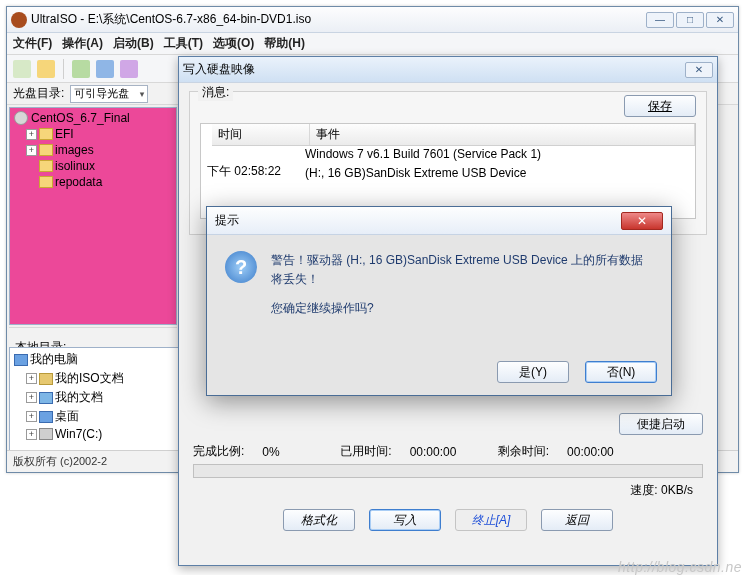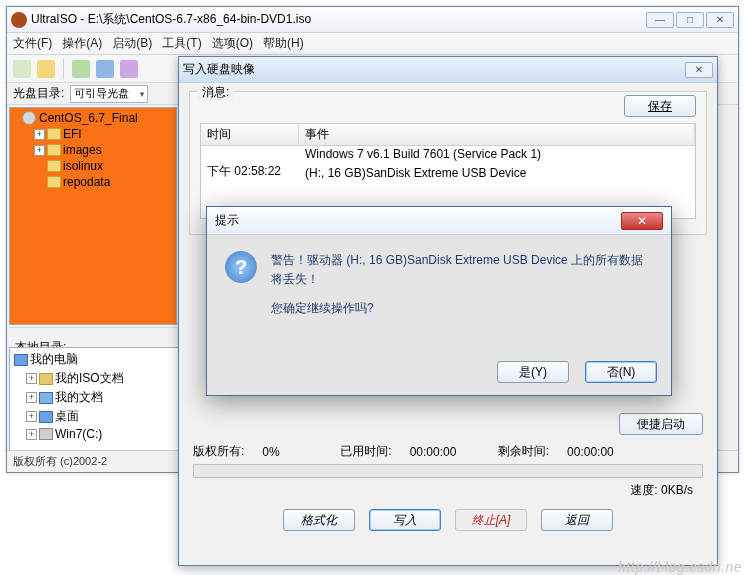--- a/index.html
+++ b/index.html
@@ -5,32 +5,32 @@
 * { box-sizing: border-box; margin: 0; padding: 0; font-family: "Microsoft YaHei", Tahoma, sans-serif; }
 body { background: #fff; width: 748px; height: 575px; position: relative; overflow: hidden; }
 
 .main-window { position: absolute; left: 6px; top: 6px; width: 733px; height: 467px; border: 1px solid #6f8ba8; background: #f0f0f0; box-shadow: 0 0 3px rgba(0,0,0,0.2); }
 .titlebar { height: 26px; background: linear-gradient(#fdfdfe,#ebeff5); border-bottom: 1px solid #c9d4e2; display: flex; align-items: center; padding: 0 4px; font-size: 12px; }
 .titlebar .icon { width:16px; height:16px; background:#a84c1e; border-radius:50%; margin-right:4px; }
 .titlebar .title { flex:1; }
 .winbtns { display:flex; gap:2px; }
 .winbtn { width:28px; height:16px; border:1px solid #9eb1c9; border-radius:2px; background:#eef3fa; font-size:10px; text-align:center; line-height:14px; color:#3a5b82; }
 
-.menubar { height:22px; background:#f5f6f8; border-bottom:1px solid #d8d8d8; display:flex; align-items:center; padding:0 6px; font-size:12px; gap:10px; color:#222; }
+.menubar { height:22px; background:#f5f6f8; border-bottom:1px solid #d8d8d8; display:flex; align-items:center; padding:0 6px; font-size:12px; gap:10px; color:#222;font-weight:bold; }
 .menubar span { cursor:default; }
 
 .toolbar { height:28px; background:#f5f6f8; border-bottom:1px solid #d8d8d8; display:flex; align-items:center; padding:0 6px; gap:6px; }
 .tbicon { width:18px; height:18px; border-radius:2px; }
 .tbar-sep { width:1px; height:20px; background:#cfcfcf; margin:0 2px; }
 
 .row-label { height:22px; display:flex; align-items:center; padding:0 6px; font-size:12px; background:#f2f2f2; border-bottom:1px solid #d8d8d8; gap:6px;}
 .row-label .combo { flex:0 0 78px; height:18px; border:1px solid #a7b3c4; background:#fff; font-size:11px; padding:0 3px; display:flex; align-items:center; justify-content:space-between;}
 .combo .chev { font-size:9px; color:#555; }
 
-.tree-panel { position:absolute; left:2px; top: 100px; width:168px; bottom:24px; background:#f97316; border:1px solid #9eb1c9; overflow:hidden; padding:2px 10px; font-size:12px; }
+.tree-panel { position:absolute; left:2px; top: 100px; width:168px; bottom:24px; background:#ec4899; border:1px solid #9eb1c9; overflow:hidden; padding:2px 2px; font-size:12px; }
 .tree-node { display:flex; align-items:center; gap:2px; padding:1px 2px; white-space:nowrap; }
 .tree-node .exp { width:11px; height:11px; border:1px solid #9a9a9a; font-size:9px; line-height:9px; text-align:center; color:#444; background:#fff;}
 .tree-node .fico { width:14px; height:12px; background:#f6d67a; border:1px solid #caa733; }
 .tree-node.lvl1 { padding-left:14px; }
 .tree-title { font-weight:normal; }
 
 .mid-sep { position:absolute; left:2px; top:320px; width:168px; height:20px; background:#f2f2f2; border-top:1px solid #d8d8d8; border-bottom:1px solid #d8d8d8; font-size:12px; padding:11px 6px; }
 
 .tree-panel2 { position:absolute; left:2px; top:340px; width:192px; height:104px; background:#fff; border:1px solid #9eb1c9; padding:2px; font-size:12px; }
 
@@ -39,25 +39,25 @@
 
 .write-dialog { position:absolute; left:178px; top:56px; width:540px; height:510px; border:1px solid #5d7fa6; background:#f1f1f1; box-shadow:0 3px 10px rgba(0,0,0,0.3); }
 .write-dialog .titlebar { background: linear-gradient(#eaf2fb,#cfe0f3); }
 .write-dialog .close { background:#eef3fa; }
 
 .group { margin:8px 10px; border:1px solid #d0d0d0; background:#f6f6f6; position:relative; padding:3px 10px 12px; font-size:12px;}
 .group .legend { position:absolute; top:-8px; left:8px; background:#f1f1f1; padding:0 4px; font-size:12px; }
 
 .btn { display:inline-block; min-width:72px; height:22px; border:1px solid #8a9ab0; background:linear-gradient(#fdfeff,#e4ecf6); font-size:12px; text-align:center; line-height:20px; border-radius:3px; cursor:pointer; }
 .btn.primary { border-color:#3e7ecf; box-shadow:0 0 0 1px #a9cdf5 inset; }
-.btn.disabled { color:#b91c1c; border-color:#c4c4c4; background:#eee; }
+.btn.disabled { color:#1d4ed8; border-color:#c4c4c4; background:#eee; }
 
 .msg-header { display:flex; justify-content:space-between; align-items:flex-start;text-decoration:underline; }
 .msg-table { margin-top:6px; border:1px solid #c8c8c8; background:#fff; height:96px; overflow:hidden; }
-.msg-table .hdr { display:flex; background:linear-gradient(#fdfdfd,#ebebeb); border-bottom:1px solid #d0d0d0; font-size:12px;}
+.msg-table .hdr { display:flex; background:linear-gradient(#fdfdfd,#ebebeb); border-bottom:1px solid #d0d0d0; font-size:12px;margin-left:11px;}
 .msg-table .hdr div { padding:2px 6px; border-right:1px solid #d8d8d8; }
 .msg-table .row { display:flex; font-family:"SimSun","NSimSun",monospace; font-size:12px; padding:1px 0;align-items:flex-end;}
 .msg-table .c1 { width:98px; padding-left:6px;}
 .msg-table .c2 { flex:1; padding-left:6px;}
 
 .progress-row { display:flex; gap:18px; font-size:12px; align-items:center; margin-top:8px;}
 .progress-bar { height:14px; background:#e7e7e7; border:1px solid #c0c0c0; margin:4px 0; }
 
 .bottom-btns { display:flex; justify-content:center; gap:14px; margin:10px 0 0;font-style:italic; }
 
@@ -203,21 +203,21 @@
     </div>
   </div>
 
   <div style="height:170px"></div>
 
   <div style="padding:0 14px;font-size:12px">
     <div style="display:flex;justify-content:flex-end;margin-bottom:6px">
       <span class="btn" style="min-width:84px">便捷启动</span>
     </div>
     <div class="progress-row">
-      <span>版权所有:</span>
+      <span>完成比例:</span>
       <span style="width:60px">0%</span>
       <span>已用时间:</span>
       <span style="width:70px">00:00:00</span>
       <span>剩余时间:</span>
       <span>00:00:00</span>
     </div>
     <div class="progress-bar"></div>
     <div class="speed-row"><span>速度:</span> <span>0KB/s</span></div>
     <div class="bottom-btns">
       <span class="btn">格式化</span>

